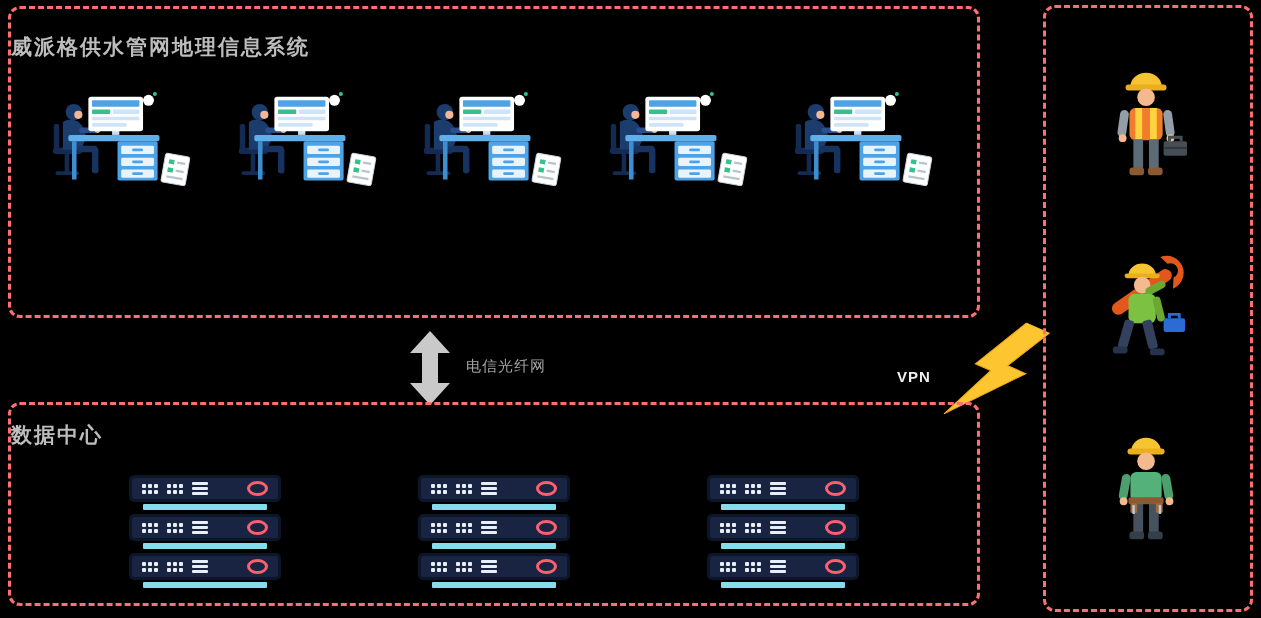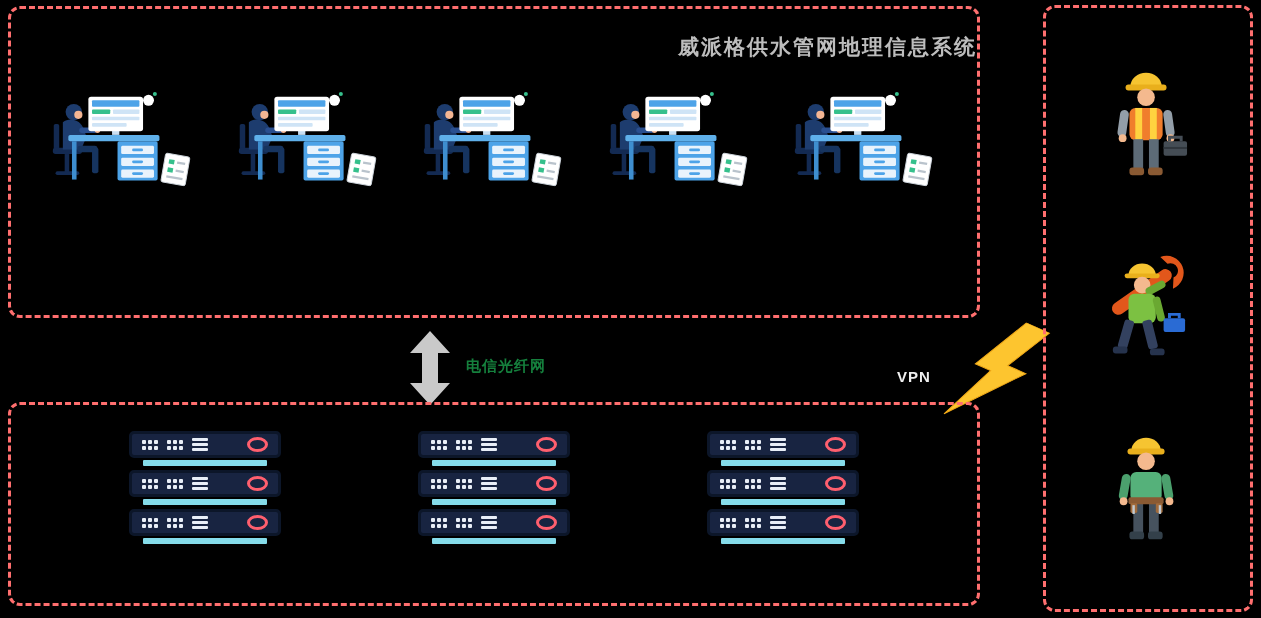--- a/index.html
+++ b/index.html
@@ -11,21 +11,21 @@
     position:absolute;border:3px dashed #ff6f6f;border-radius:12px;box-sizing:border-box;
   }
   .gis-box{left:8px;top:6px;width:972px;height:312px;}
   .dc-box{left:8px;top:402px;width:972px;height:204px;}
   .field-box{
     left:1043px;top:5px;width:210px;height:607px;
     display:flex;flex-direction:column;justify-content:space-around;align-items:center;
     padding:26px 0;
   }
   .box-title{
-    text-align:right;font-weight:bold;color:#bdbdbd;letter-spacing:2px;font-size:21px;
+    text-align:left;font-weight:bold;color:#bdbdbd;letter-spacing:2px;font-size:21px;
   }
   .gis-box .box-title{margin-top:24px;}
   .dc-box .box-title{margin-top:16px;}
 
   .workstation-row{
     display:flex;justify-content:space-between;padding:0 30px;margin-top:28px;
   }
   .workstation{width:164px;height:100px;}
 
   .rack-row{
@@ -42,21 +42,21 @@
   .slots{display:flex;flex-direction:column;gap:2px;}
   .slots i{width:16px;height:3px;background:#e8eef7;border-radius:1px;display:block;}
   .led{
     width:15px;height:9px;border:3px solid #ff5f6e;border-radius:50%;
     background:transparent;margin-left:auto;
   }
   .shelf{width:124px;height:6px;background:#85dcea;border-radius:1px;margin:2px auto 4px;}
 
   .fiber-arrow{position:absolute;left:406px;top:331px;width:48px;height:74px;}
   .fiber-label{
-    position:absolute;left:466px;top:357px;color:#15803d;font-weight:bold;font-size:15px;
+    position:absolute;left:466px;top:357px;color:#a3a3a3;font-weight:normal;font-size:15px;
     letter-spacing:1px;
   }
   .vpn-label{
     position:absolute;left:897px;top:368px;color:#efefef;font-weight:bold;font-size:15px;
     letter-spacing:1px;
   }
   .lightning{position:absolute;left:946px;top:312px;width:88px;height:120px;}
   .lightning svg{transform:rotate(24deg);}
 
   .worker{width:100px;height:122px;}
@@ -311,20 +311,21 @@
   <div class="fiber-label">电信光纤网</div>
 
   <div class="vpn-label">VPN</div>
   <div class="lightning">
     <svg viewBox="0 0 80 115" width="88" height="120">
       <polygon points="53,0 24,56 40,56 16,112 72,45 53,45 77,0" fill="#fdc52f" stroke="#f0a817" stroke-width="1"></polygon>
     </svg>
   </div>
 
   <div class="dashed-box dc-box">
+    <div class="box-title">数据中心</div>
     <div class="rack-row">
 
         <div class="rack">
           <div class="server-module">
             <div class="server-unit">
               <span class="dots">
                 <i></i>
                 <i></i>
                 <i></i>
                 <i></i>

